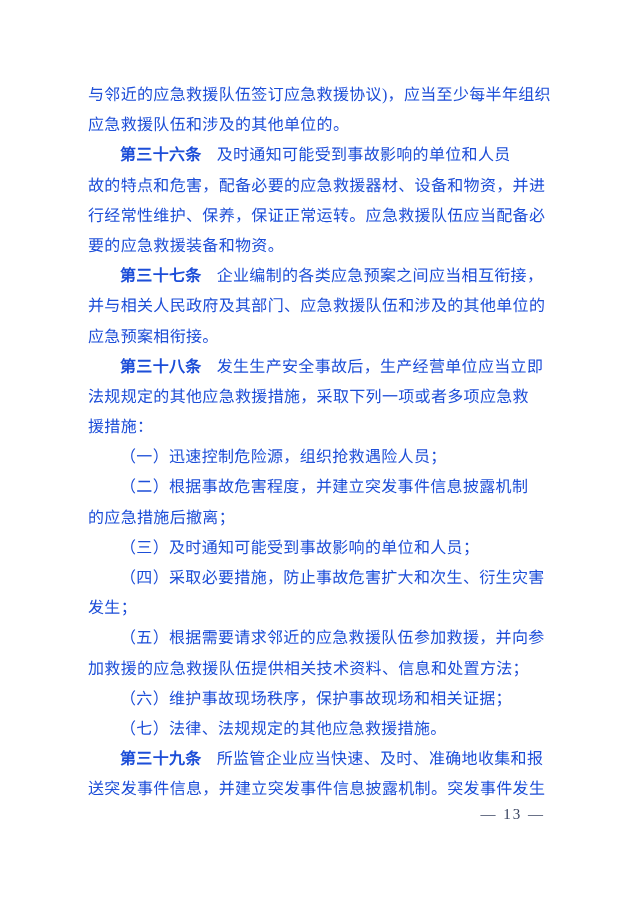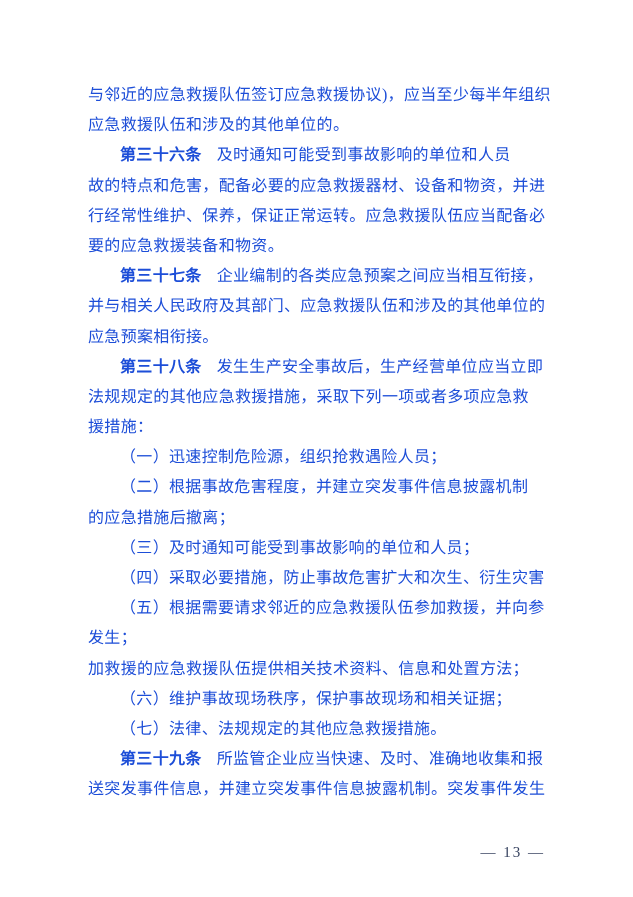--- a/index.html
+++ b/index.html
@@ -32,21 +32,21 @@
   }
   .line.indent {
     text-indent: 32px;
   }
   .article-no {
     font-weight: bold;
     margin-right: 15px;
   }
   .page-number {
     position: absolute;
-    top: 842px;
+    top: 804px;
     left: 88px;
     width: 457px;
     text-align: right;
     font-size: 15px;
     line-height: 20px;
     letter-spacing: 2px;
     color: #36425f;
   }
 </style>
 </head>
@@ -64,22 +64,22 @@
       <div class="line"><span>并与相关人民政府及其部门、应急救援队伍和涉及的其他单位的</span></div>
       <div class="line"><span>应急预案相衔接。</span></div>
       <div class="line indent"><span class="article-no">第三十八条</span><span>发生生产安全事故后，生产经营单位应当立即</span></div>
       <div class="line"><span>法规规定的其他应急救援措施，采取下列一项或者多项应急救</span></div>
       <div class="line"><span>援措施：</span></div>
       <div class="line indent"><span>（一）迅速控制危险源，组织抢救遇险人员；</span></div>
       <div class="line indent"><span>（二）根据事故危害程度，并建立突发事件信息披露机制</span></div>
       <div class="line"><span>的应急措施后撤离；</span></div>
       <div class="line indent"><span>（三）及时通知可能受到事故影响的单位和人员；</span></div>
       <div class="line indent"><span>（四）采取必要措施，防止事故危害扩大和次生、衍生灾害</span></div>
+      <div class="line"><span>发生；</span></div>
       <div class="line indent"><span>（五）根据需要请求邻近的应急救援队伍参加救援，并向参</span></div>
-      <div class="line"><span>发生；</span></div>
       <div class="line"><span>加救援的应急救援队伍提供相关技术资料、信息和处置方法；</span></div>
       <div class="line indent"><span>（六）维护事故现场秩序，保护事故现场和相关证据；</span></div>
       <div class="line indent"><span>（七）法律、法规规定的其他应急救援措施。</span></div>
       <div class="line indent"><span class="article-no">第三十九条</span><span>所监管企业应当快速、及时、准确地收集和报</span></div>
       <div class="line"><span>送突发事件信息，并建立突发事件信息披露机制。突发事件发生</span></div>
     </div>
   <div class="page-number">— 13 —</div>
 </div>
 
 </body></html>

